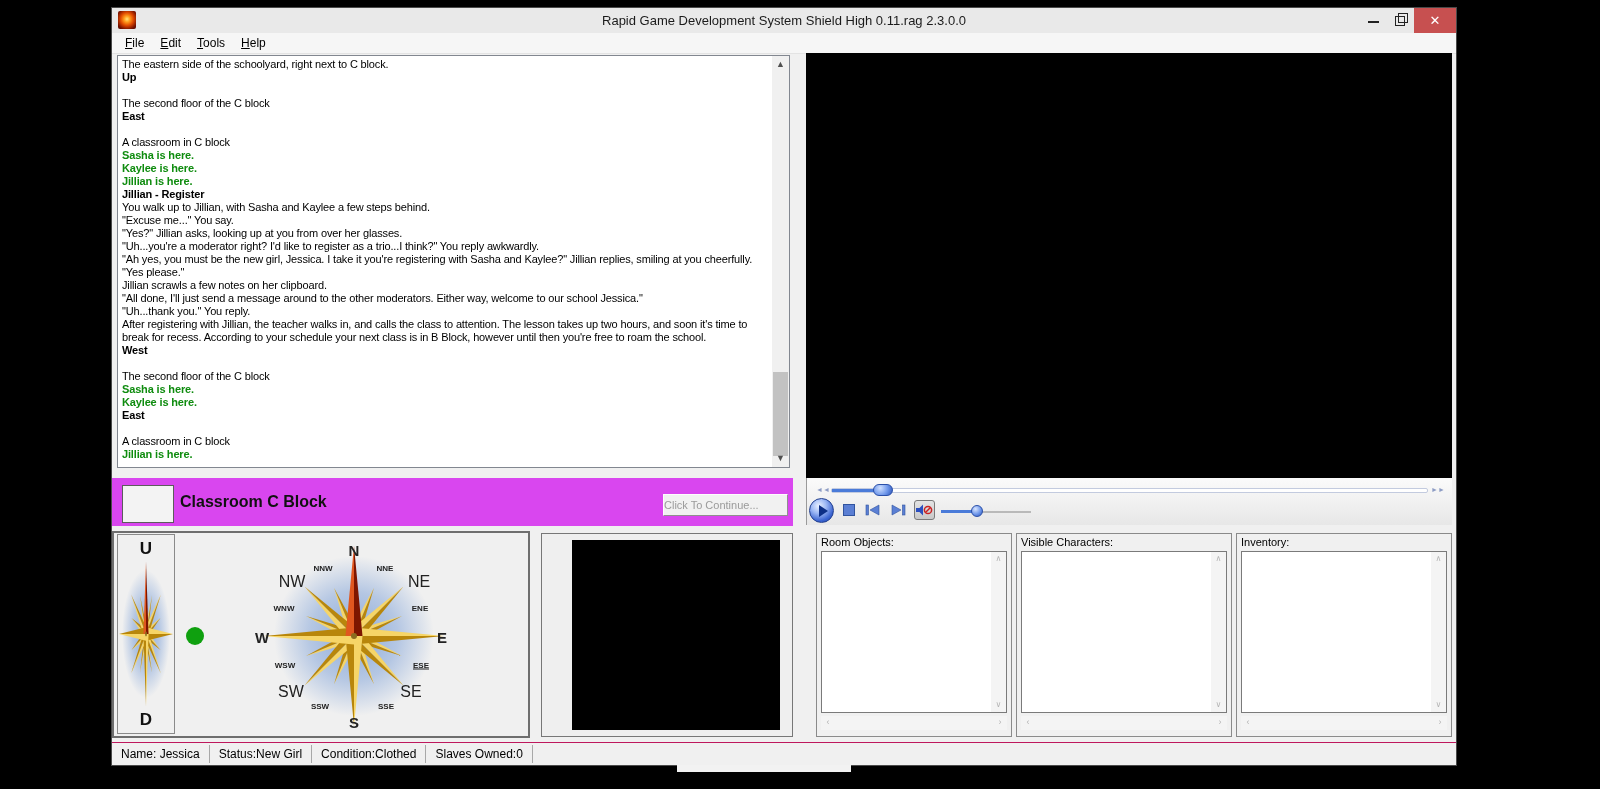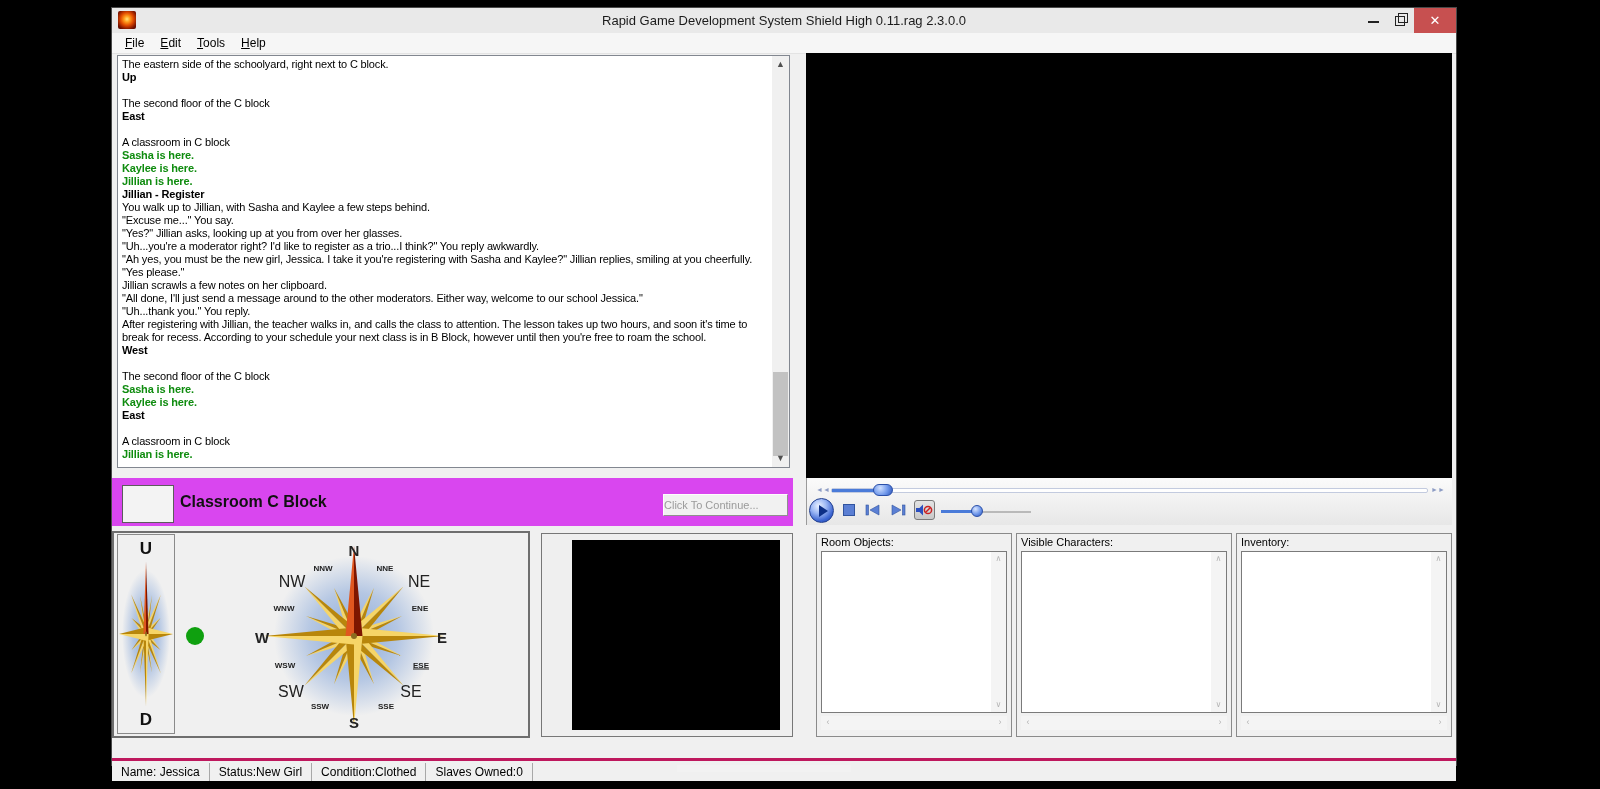--- a/index.html
+++ b/index.html
@@ -107,21 +107,21 @@
   .list-items{position:absolute;left:1px;top:1px;right:16px;bottom:1px;overflow:hidden;}
   .list-item{font-size:11px;padding:1px 3px;color:#000;}
   .list-vscroll{position:absolute;right:0;top:0;bottom:0;width:15px;background:#f4f4f4;}
   .lv-arrow{position:absolute;left:0;width:15px;height:14px;text-align:center;font-size:8px;
     color:#b4b4b4;line-height:14px;}
   .hscroll{position:absolute;left:4px;right:4px;top:182px;height:14px;background:#f4f4f4;}
   .h-arrow{position:absolute;top:0;width:14px;height:14px;text-align:center;font-size:9px;
     color:#b4b4b4;line-height:13px;}
   
   #status-bar{position:absolute;left:0;top:734px;width:100%;height:23px;background:#f0f0f0;
-    border-top:3px solid #be185d;box-sizing:border-box;margin-top:16px;}
+    border-top:1px solid #be185d;box-sizing:border-box;}
   .status-cell{display:inline-block;height:18px;line-height:18px;margin-top:2px;padding:0 9px;
     font-size:12px;color:#000;border-right:1px solid #a8a8a8;}
   
   #taskbar-strip{position:absolute;left:677px;top:765px;width:174px;height:7px;background:#f2f2f2;}
 </style>
 </head>
 <body>
 
 <div id="window">
 

